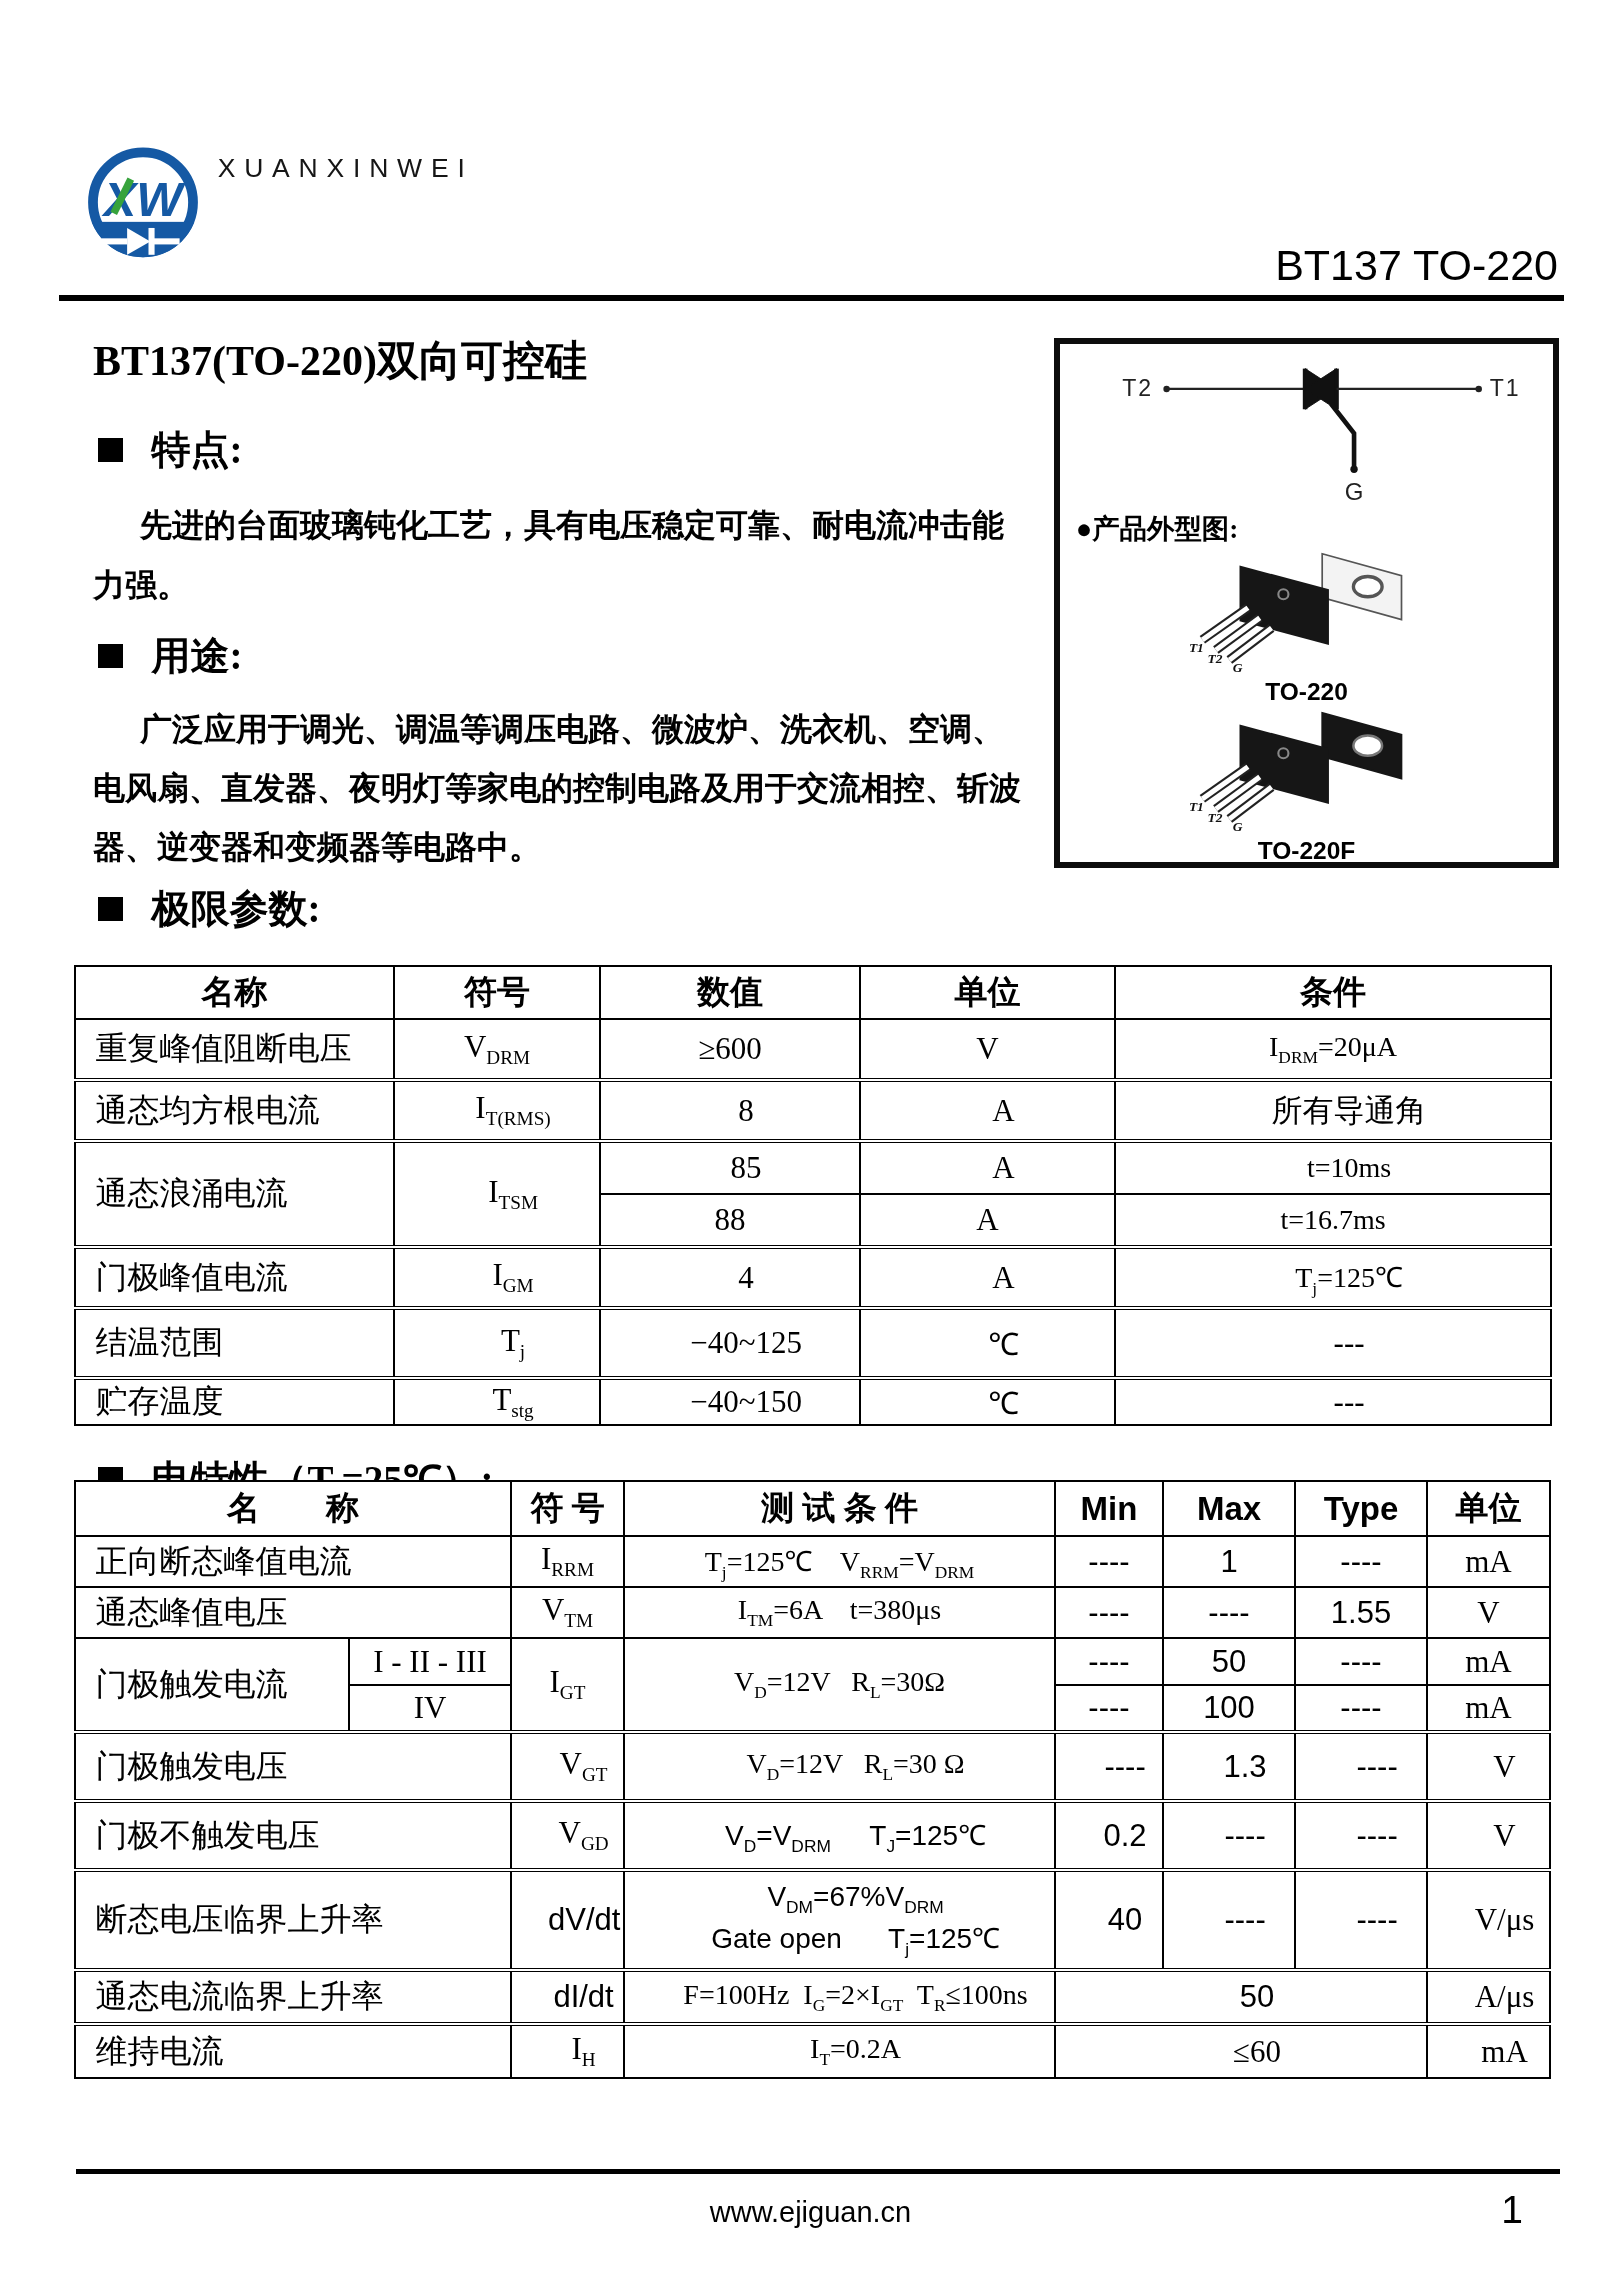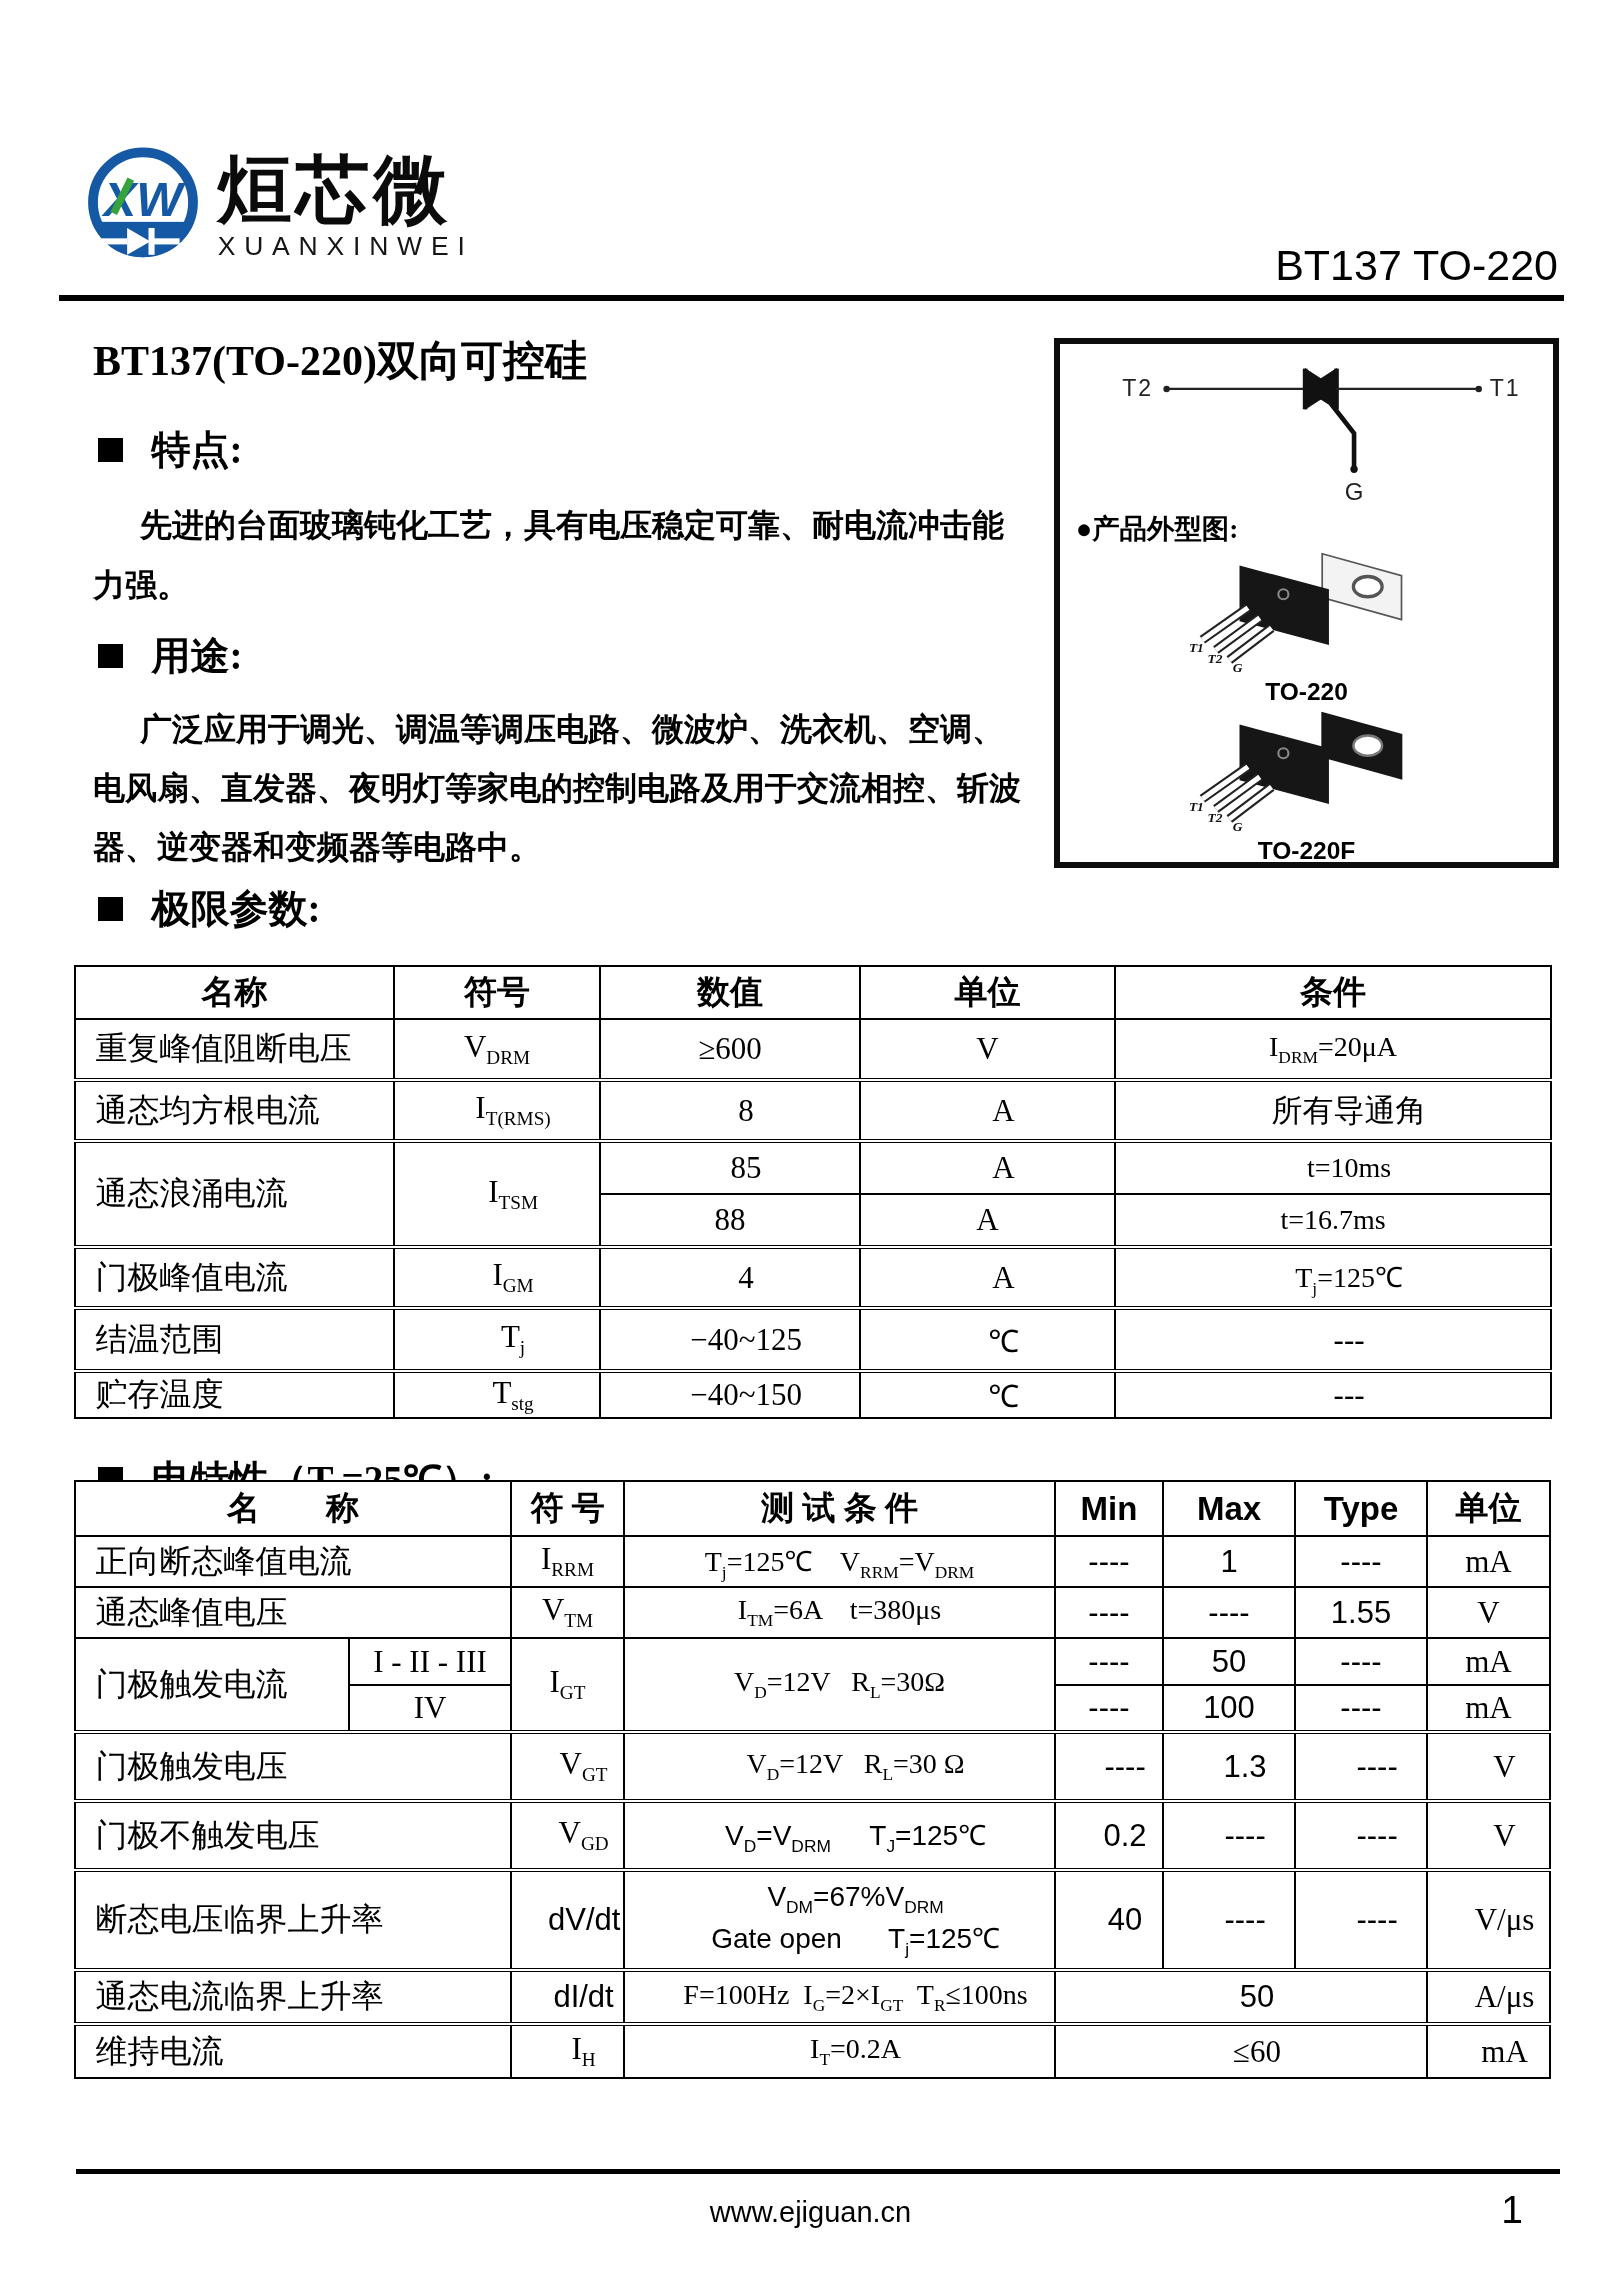--- a/index.html
+++ b/index.html
@@ -63,21 +63,20 @@
       <text x="50" y="58" text-anchor="middle" font-size="40" font-weight="bold" font-style="italic" fill="#1559a4" font-family="&quot;Liberation Sans&quot;,sans-serif">XW</text>
       <line x1="40" y1="28" x2="26" y2="56" stroke="#37a33c" stroke-width="6"></line>
       <g>
         <line x1="16" y1="79" x2="37" y2="79" stroke="#fff" stroke-width="5"></line>
         <polygon points="37,68 37,90 56,79" fill="#fff"></polygon>
         <line x1="57" y1="68" x2="57" y2="90" stroke="#fff" stroke-width="5"></line>
         <line x1="57" y1="79" x2="80" y2="79" stroke="#fff" stroke-width="5"></line>
       </g>
     </svg>
     <div class="brand-block">
-      <div class="brand-cn">烜芯微</div>
       <div class="brand-en">XUANXINWEI</div>
     </div>
   </div>
   <div class="part-number">BT137 TO-220</div>
   <div class="header-rule"></div>
 
   <div class="doc-title">BT137(TO-220)双向可控硅</div>
 
   <div class="product-box">
     <svg class="schematic-svg" viewBox="0 0 503 170">
@@ -209,21 +208,21 @@
       <td>A</td>
       <td class="cond">t=16.7ms</td>
     </tr>
     <tr style="height:61px;" class="dbl">
       <td class="nm">门极峰值电流</td>
       <td>I<sub>GM</sub></td>
       <td>4</td>
       <td>A</td>
       <td class="cond">T<sub>j</sub>=125℃</td>
     </tr>
-    <tr style="height:63px;" class="dbl">
+    <tr style="height:70px;" class="dbl">
       <td class="nm">结温范围</td>
       <td>T<sub>j</sub></td>
       <td>−40~125</td>
       <td>℃</td>
       <td>---</td>
     </tr>
     <tr style="height:45px;" class="dbl">
       <td class="nm">贮存温度</td>
       <td>T<sub>stg</sub></td>
       <td>−40~150</td>

